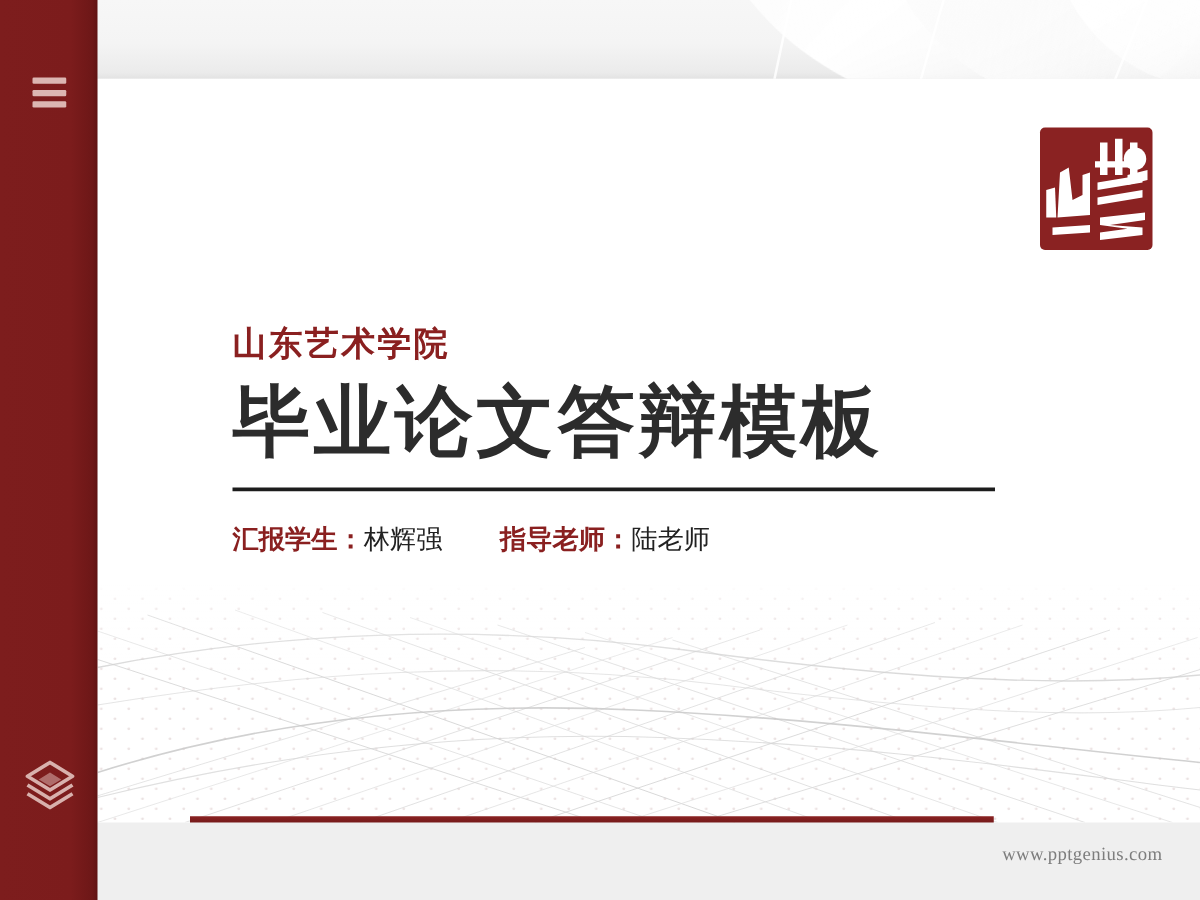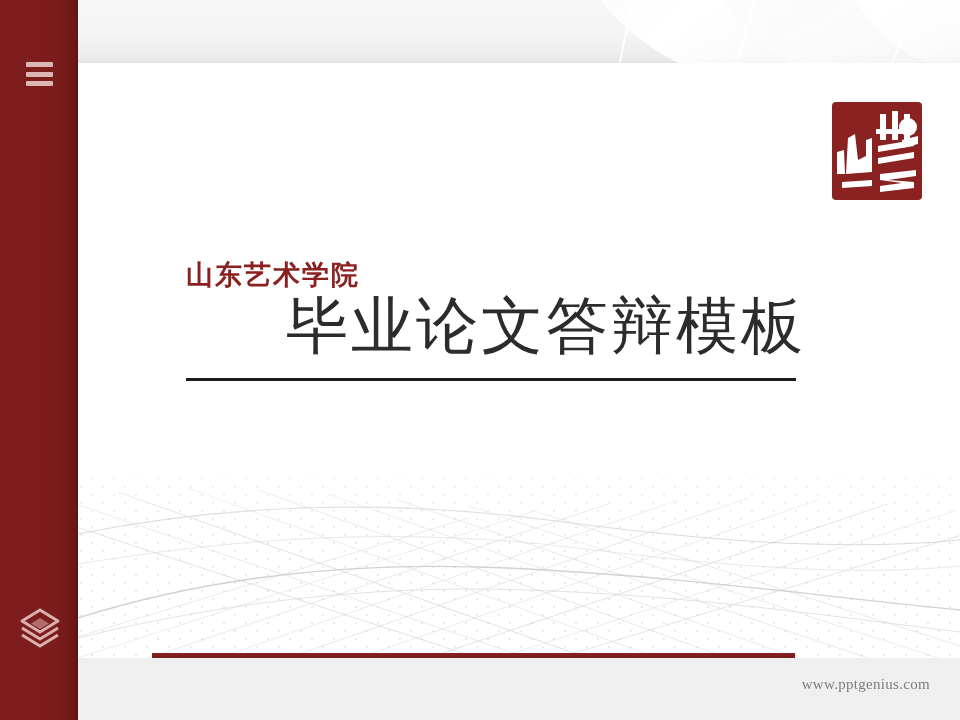--- a/index.html
+++ b/index.html
@@ -72,24 +72,24 @@
     position:absolute; right:34px; top:33px; width:98px; height:110px;
   }
 
   
   .headline { position:absolute; left:108px; top:196px; width:720px; }
   .school {
     font-size:27px; font-weight:bold; color:#8a2020;
     letter-spacing:2px; line-height:1.25;
   }
   .main-title {
-    font-size:62px; font-weight:normal; color:#2c2c2c;
+    margin-top:12px;
+    font-size:62px; font-weight:bold; color:#2c2c2c;
     letter-spacing:3px; line-height:1.08;
     white-space:nowrap;
-    text-align:center;
   }
   .rule {
     margin-top:18px; width:610px; height:3px; background:#1c1c1c;
   }
   .people {
     margin-top:25px; font-size:21px; line-height:1.3;
     white-space:nowrap;
   }
   .people .lbl { color:#8a2020; font-weight:bold; }
   .people .val { color:#222222; }
@@ -226,20 +226,23 @@
         </g>
         <circle cx="80" cy="31" r="9" fill="#ffffff"></circle>
         <path d="M74 44 L90 40 L90 48 L74 52 Z" fill="#ffffff"></path>
       </svg>
     </div>
 
     <div class="headline">
       <div class="school">山东艺术学院</div>
       <div class="main-title">毕业论文答辩模板</div>
       <div class="rule"></div>
+      <div class="people">
+        <span class="lbl">汇报学生：</span><span class="val">林辉强</span><span class="gap"></span><span class="lbl">指导老师：</span><span class="val">陆老师</span>
+      </div>
     </div>
 
     <div class="bar"></div>
 
   </div>
 
   <div class="footer-url">www.pptgenius.com</div>
 
 </div>
 

